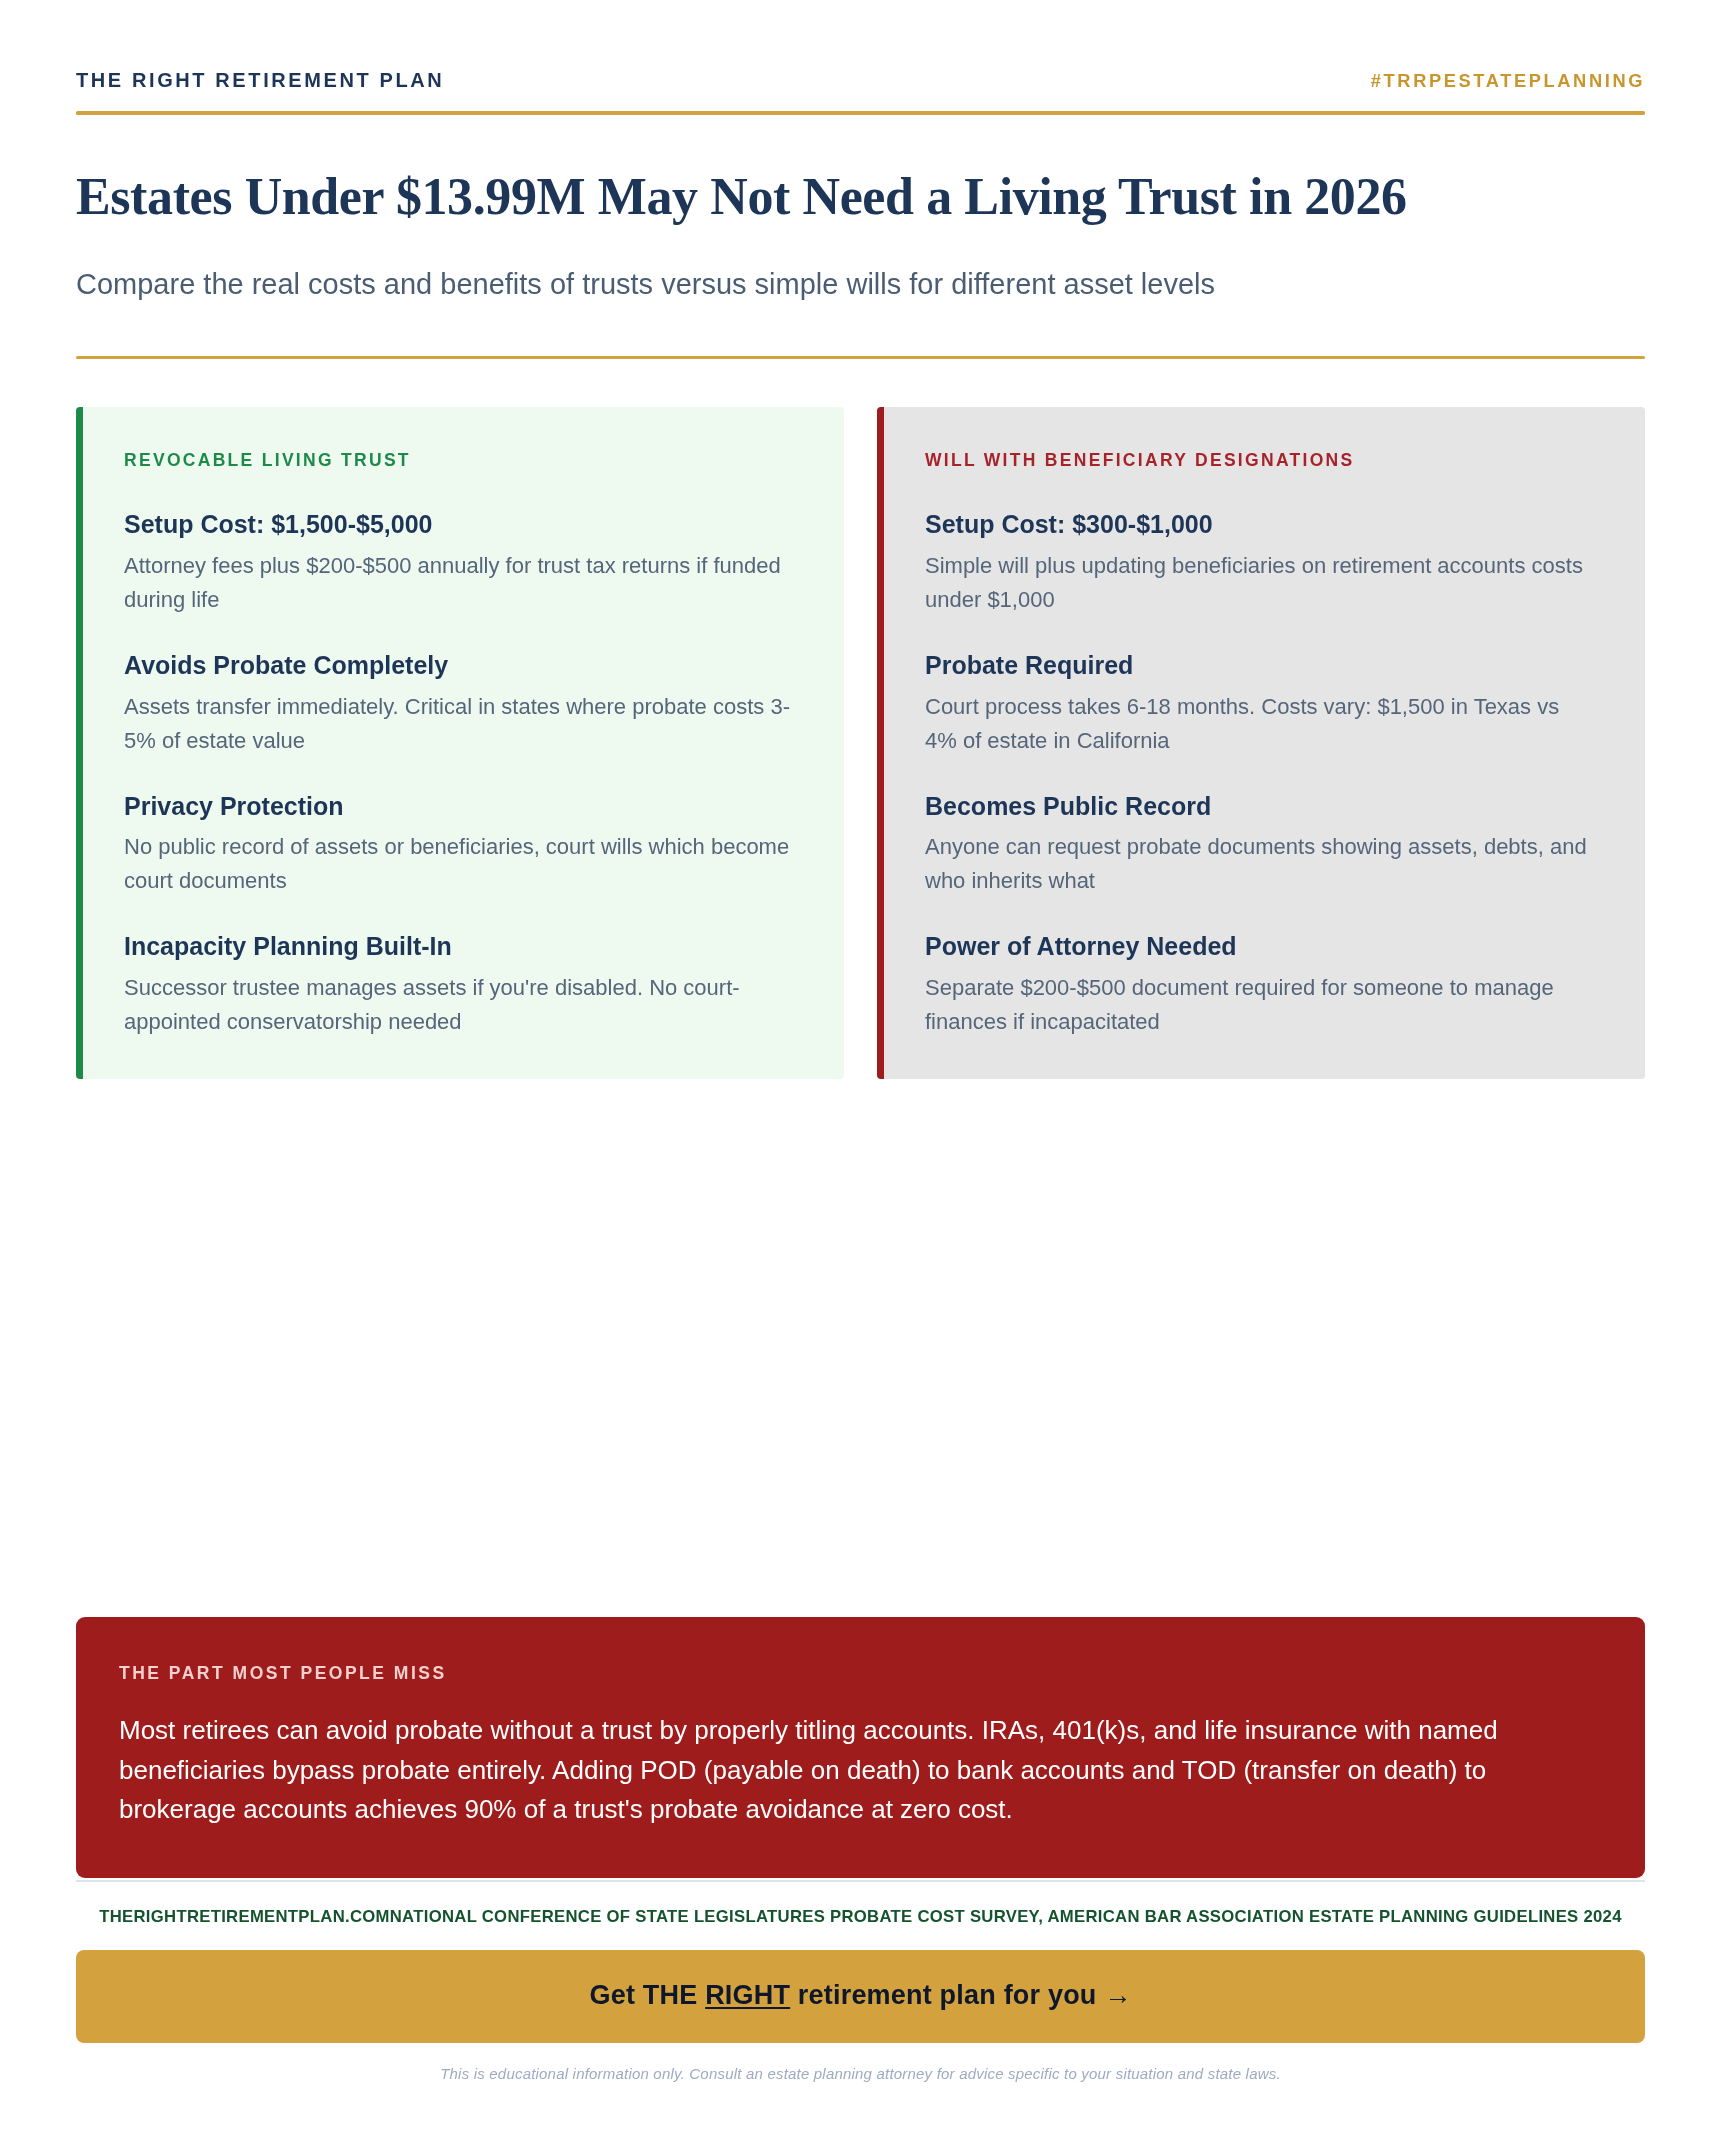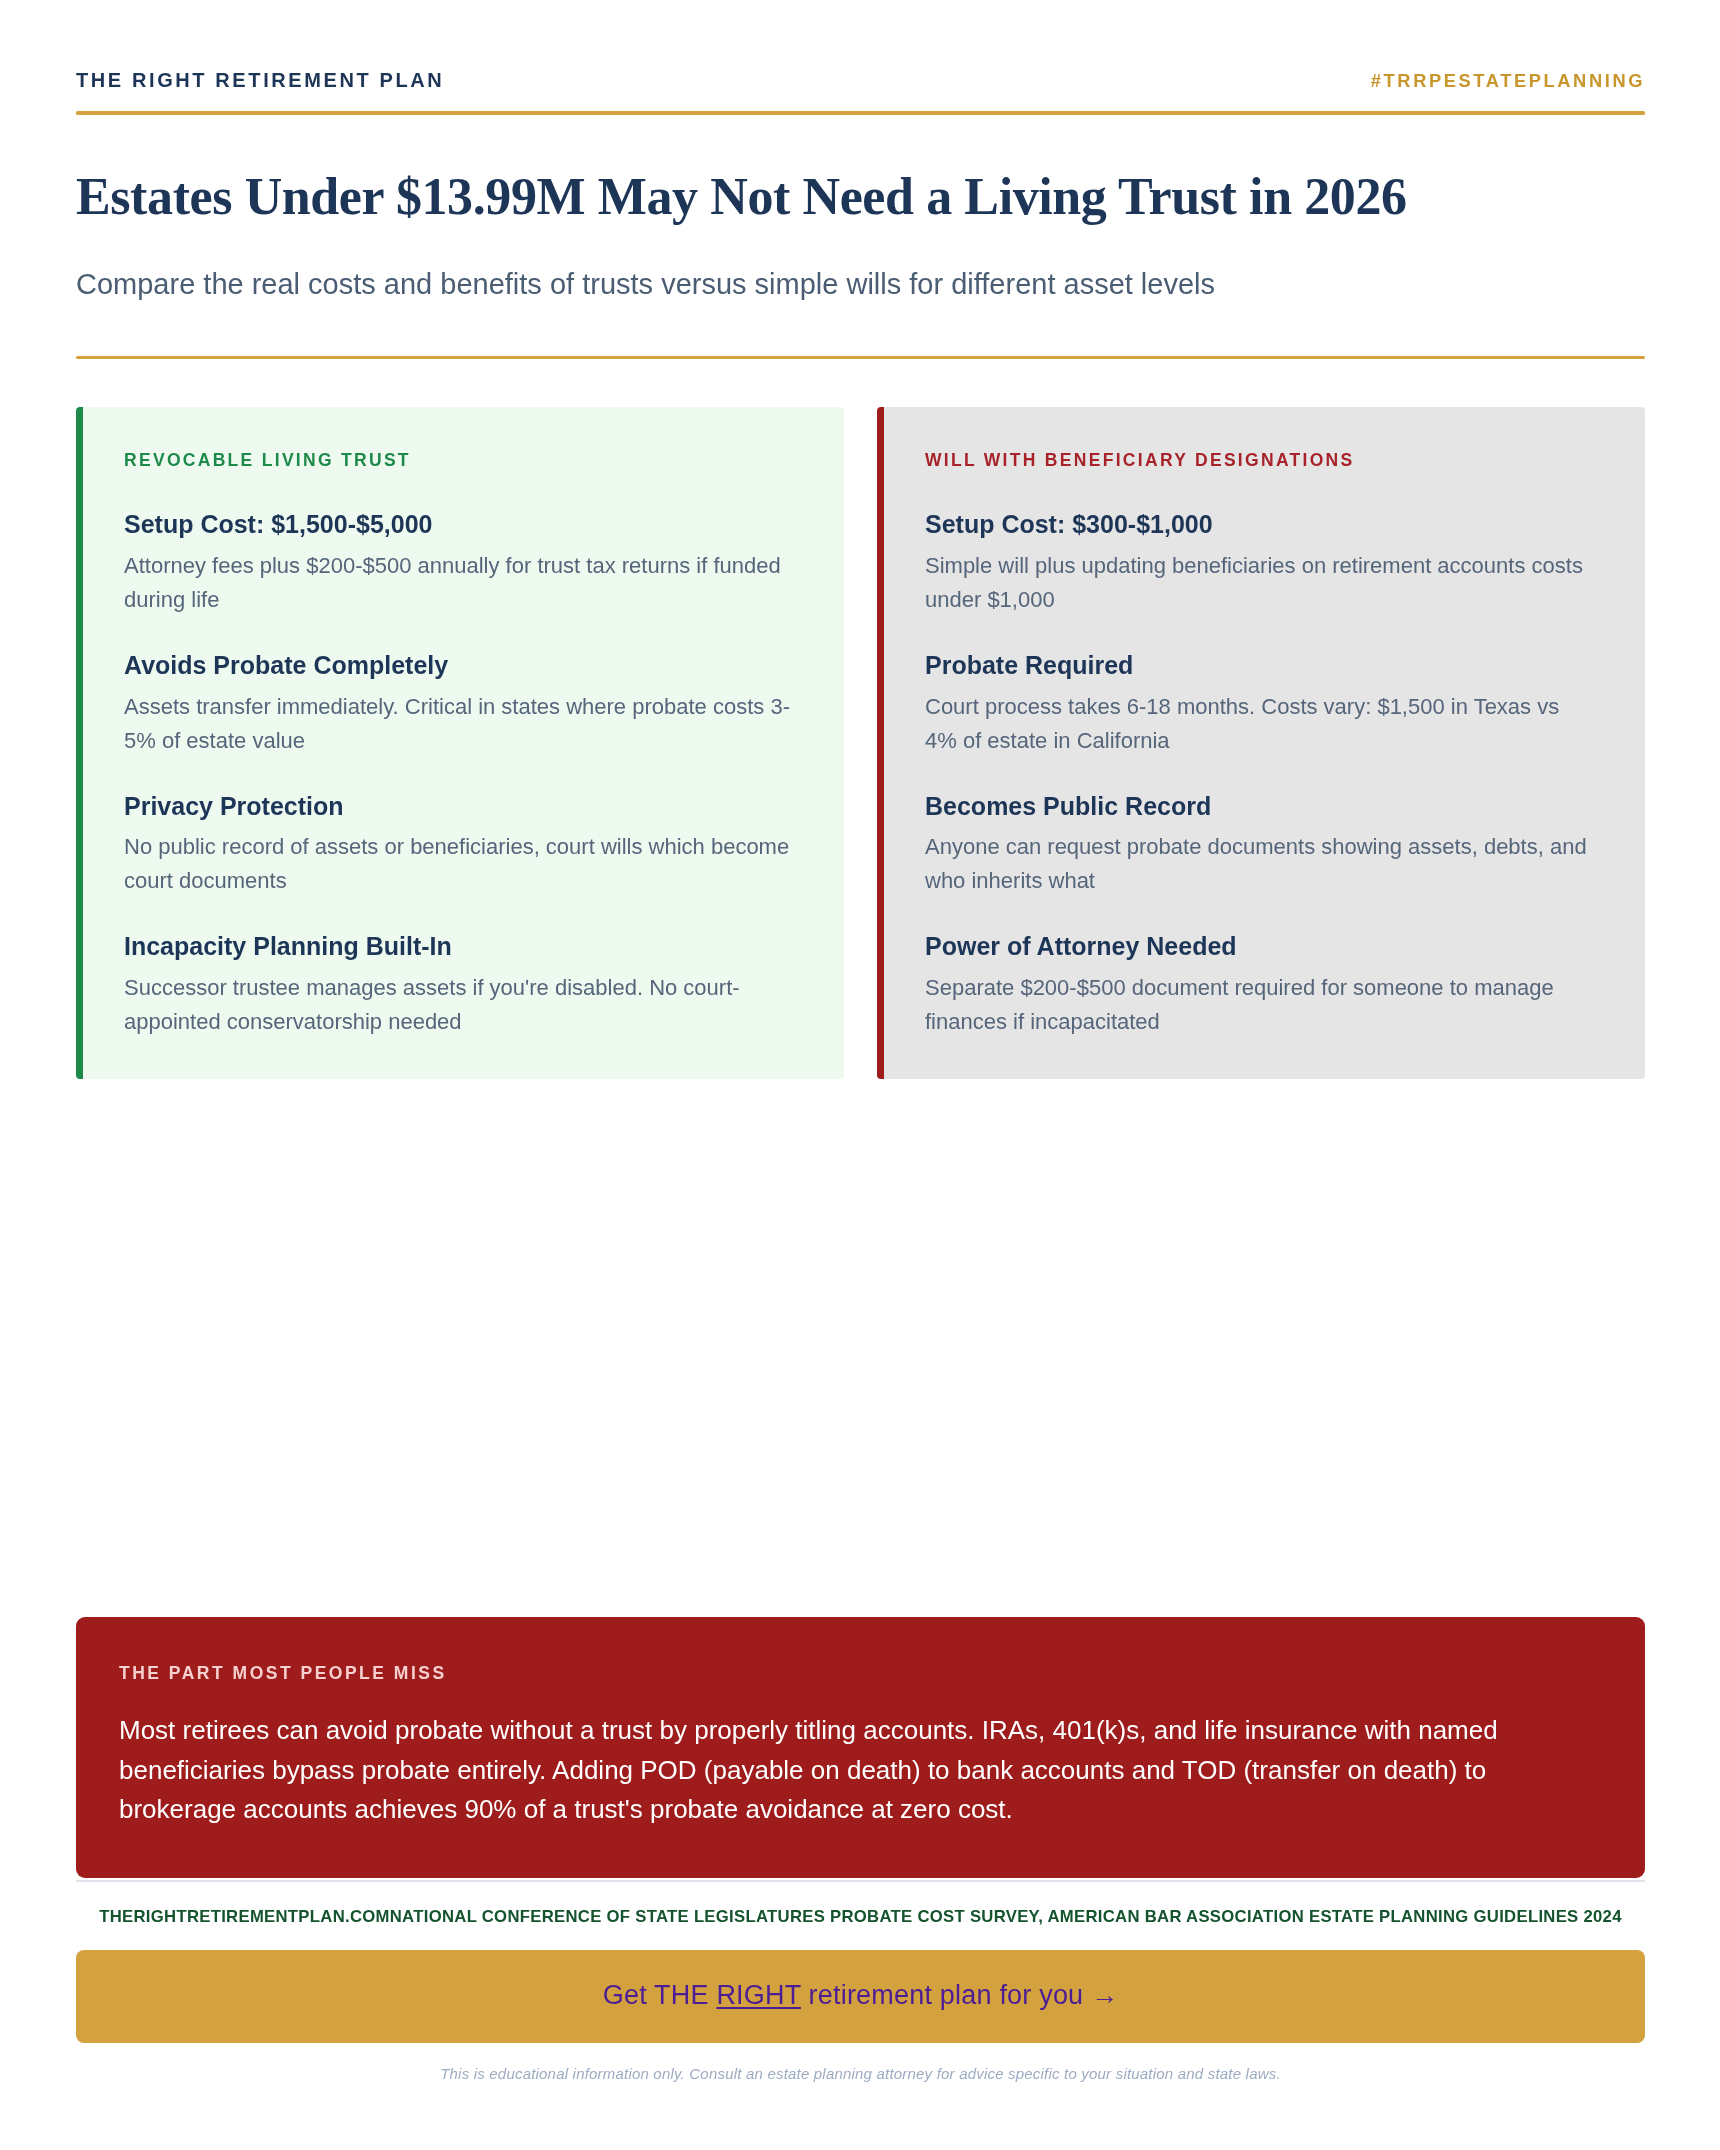--- a/index.html
+++ b/index.html
@@ -194,22 +194,22 @@
   .cta {
     display: block;
     width: 100%;
     margin-top: 21px;
     background: #d3a23f;
     border: none;
     border-radius: 8px;
     padding: 30px 0 32px 0;
     font-family: "Liberation Sans", sans-serif;
     font-size: 27px;
-    font-weight: 400;
-    color: #4c1d95;
+    font-weight: 700;
+    color: #0f172a;
     text-align: center;
     cursor: pointer;
     letter-spacing: 0.2px;
   }
 
   .cta u { text-decoration: underline; text-underline-offset: 3.2px; }
 
   .disclaimer {
     margin-top: 22px;
     font-size: 15px;

